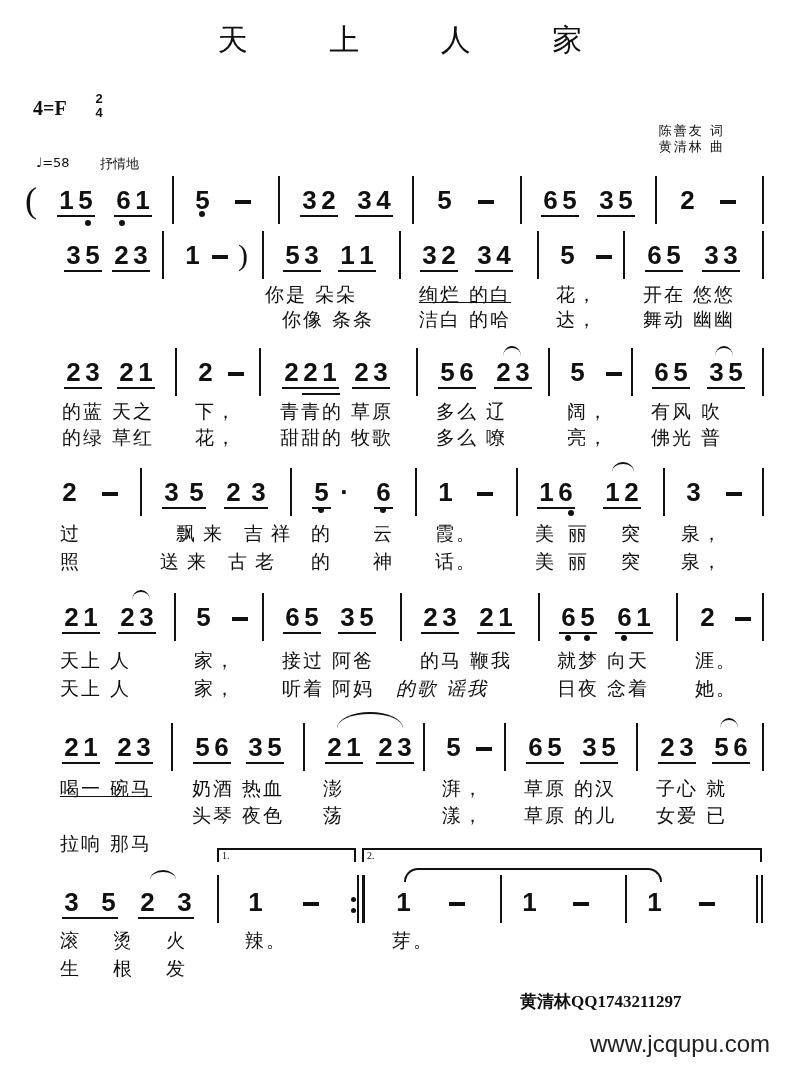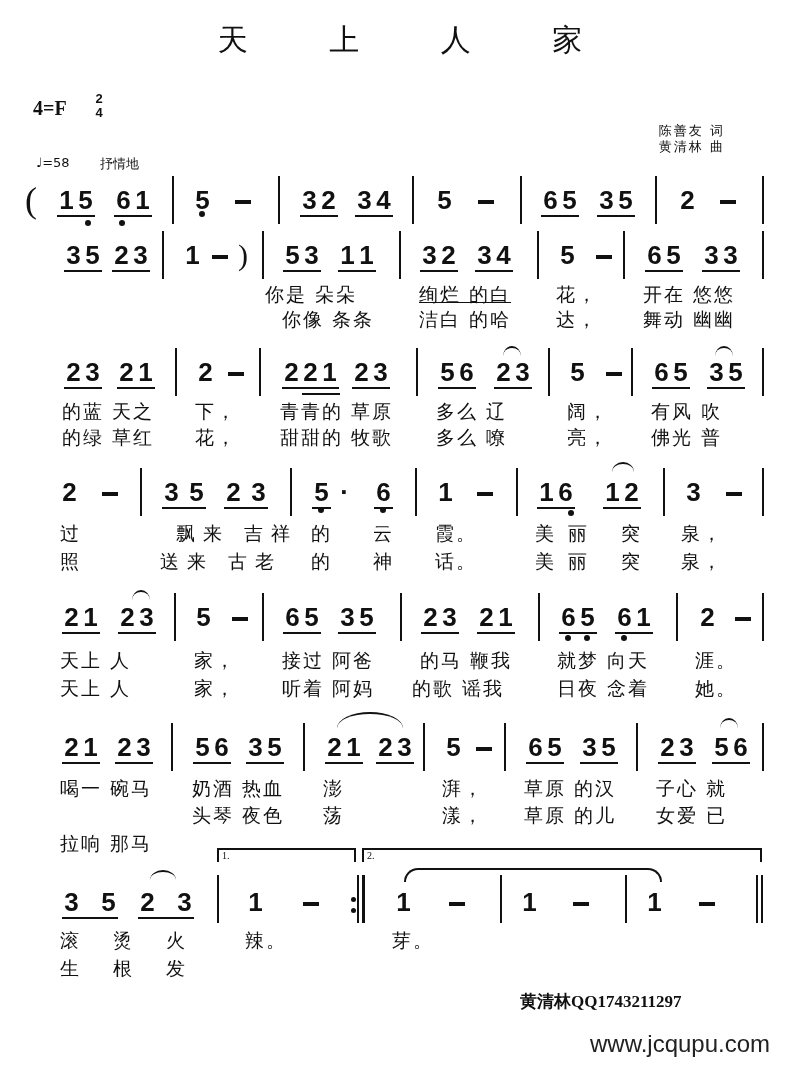--- a/index.html
+++ b/index.html
@@ -313,21 +313,21 @@
 
   <div class="lyr" style="left:60px;top:649px;">天上 人</div>
   <div class="lyr" style="left:194px;top:649px;">家，</div>
   <div class="lyr" style="left:282px;top:649px;">接过 阿爸</div>
   <div class="lyr" style="left:420px;top:649px;">的马 鞭我</div>
   <div class="lyr" style="left:557px;top:649px;">就梦 向天</div>
   <div class="lyr" style="left:695px;top:649px;">涯。</div>
   <div class="lyr" style="left:60px;top:677px;">天上 人</div>
   <div class="lyr" style="left:194px;top:677px;">家，</div>
   <div class="lyr" style="left:282px;top:677px;">听着 阿妈</div>
-  <div class="lyr" style="left:412px;top:677px;">的歌 谣我</div>
+  <div class="lyr" style="left:396px;top:677px;font-style:italic;">的歌 谣我</div>
   <div class="lyr" style="left:557px;top:677px;">日夜 念着</div>
   <div class="lyr" style="left:695px;top:677px;">她。</div>
 </div>
 
 <div>
   <div class="grp u1" style="left:62px;top:733px;">
     <span class="n">2</span>
       <span class="n">1</span>
   </div>
   <div class="grp u1" style="left:115px;top:733px;">
@@ -370,21 +370,21 @@
     <span class="n">2</span>
       <span class="n">3</span>
   </div>
   <div class="tie" style="left:720px;top:718px;width:18px;"></div>
   <div class="grp u1" style="left:712px;top:733px;">
     <span class="n">5</span>
       <span class="n">6</span>
   </div>
   <div class="bar" style="left:762px;top:723px;height:48px;"></div>
 
-  <div class="lyr" style="left:60px;top:777px;">喝一 碗马</div>
+  <div class="lyr" style="left:60px;top:777px;text-decoration:underline;">喝一 碗马</div>
   <div class="lyr" style="left:192px;top:777px;">奶酒 热血</div>
   <div class="lyr" style="left:323px;top:777px;">澎</div>
   <div class="lyr" style="left:442px;top:777px;">湃，</div>
   <div class="lyr" style="left:524px;top:777px;">草原 的汉</div>
   <div class="lyr" style="left:656px;top:777px;">子心 就</div>
   <div class="lyr" style="left:60px;top:832px;">拉响 那马</div>
   <div class="lyr" style="left:192px;top:804px;">头琴 夜色</div>
   <div class="lyr" style="left:323px;top:804px;">荡</div>
   <div class="lyr" style="left:442px;top:804px;">漾，</div>
   <div class="lyr" style="left:524px;top:804px;">草原 的儿</div>

